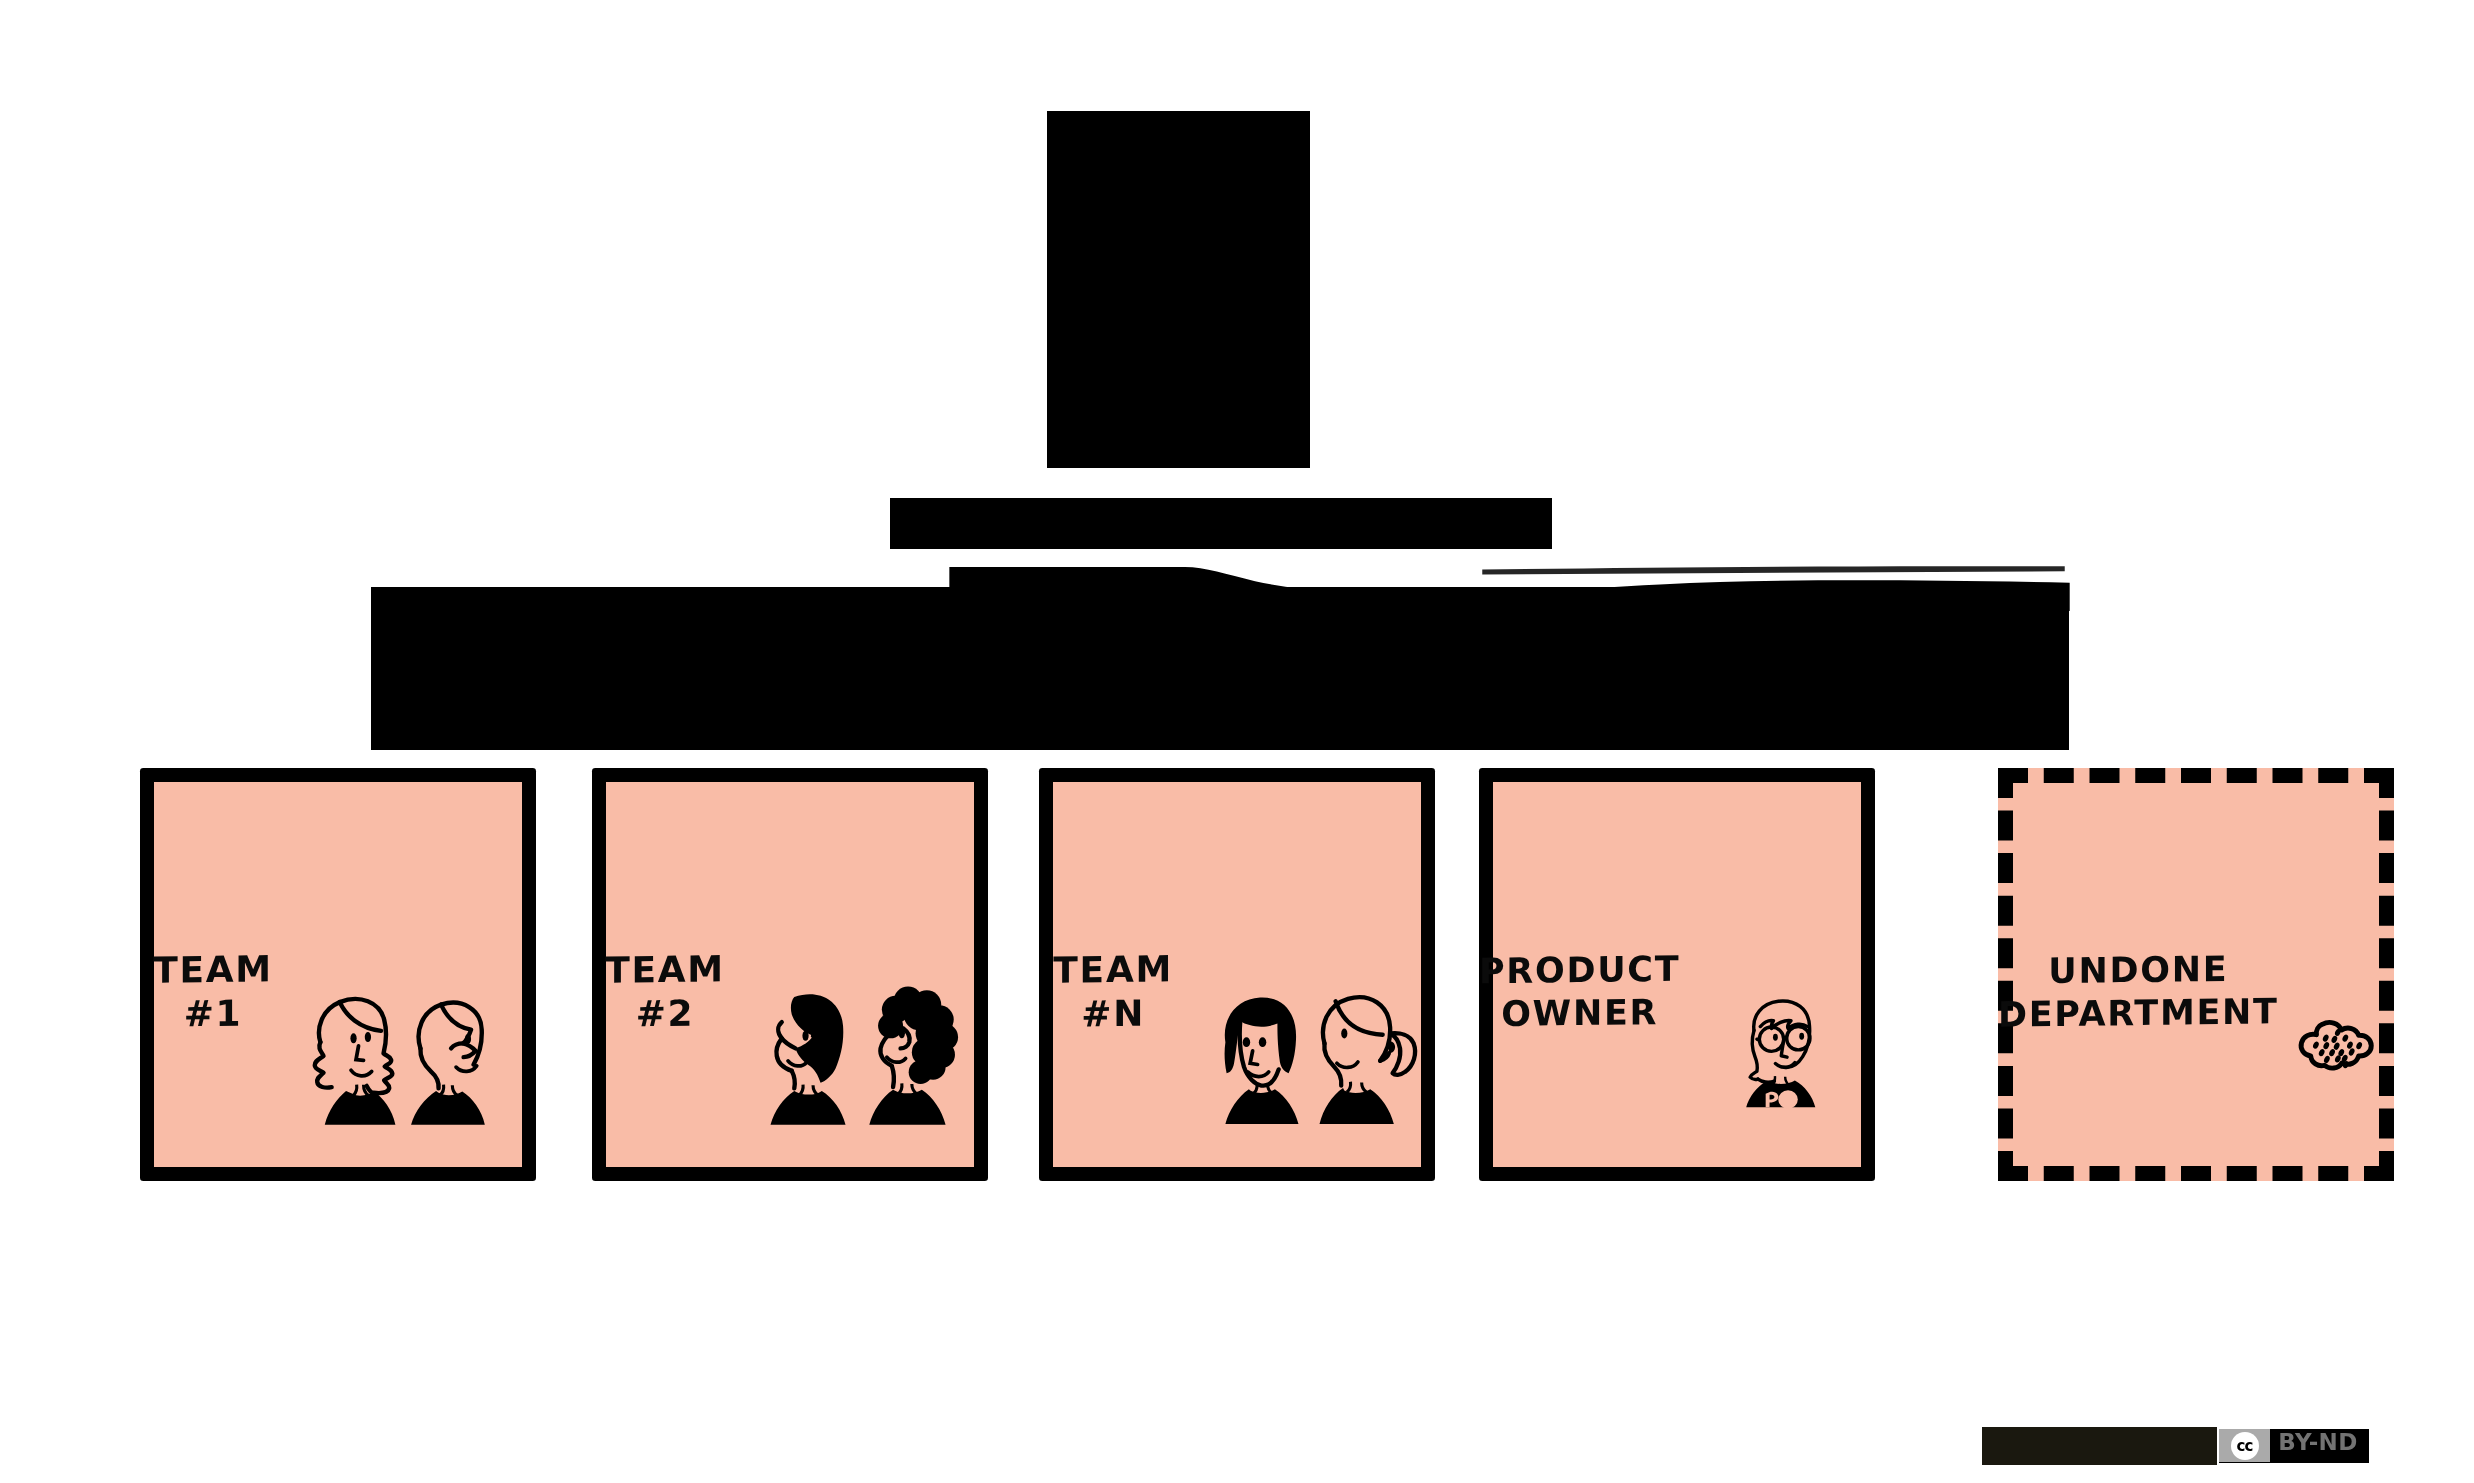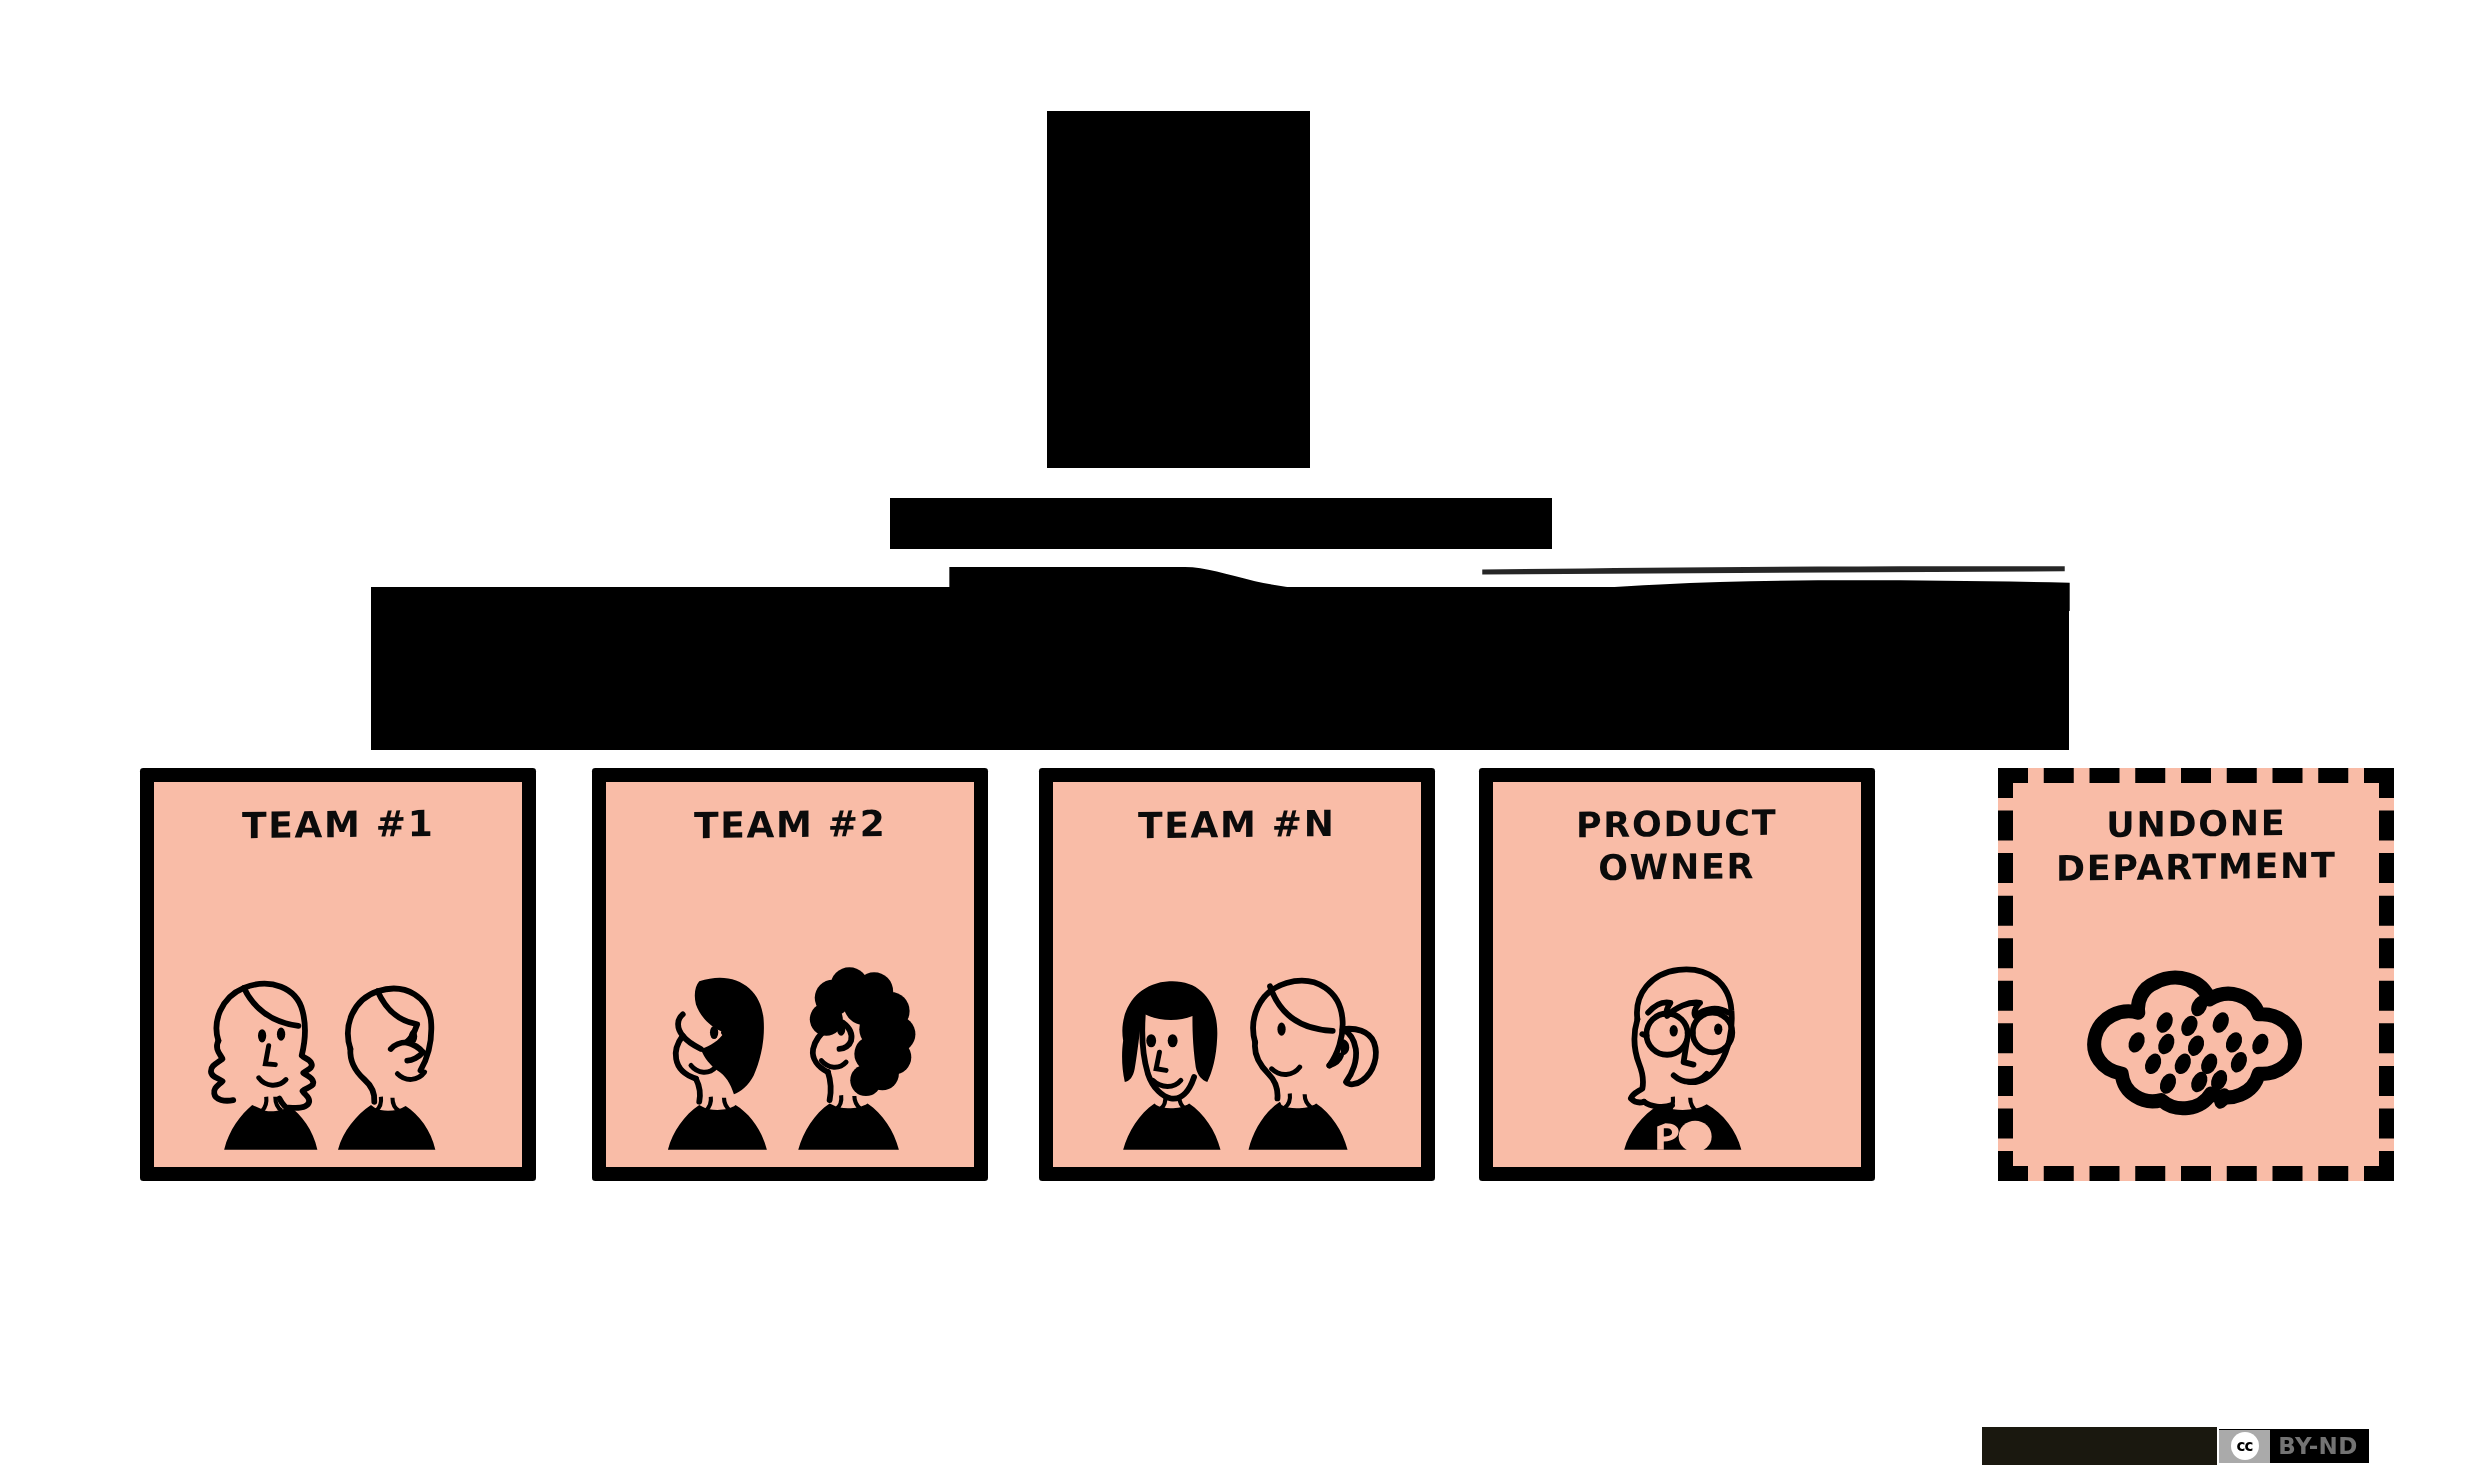--- a/index.html
+++ b/index.html
@@ -77,21 +77,21 @@
     inset: 0;
     background: #F9BCA7;
     border: 15.7px dashed #000000;
     box-sizing: border-box;
   }
 
   .card-body {
     position: absolute;
     inset: 0;
     display: flex;
-    flex-direction: column;
+    flex-direction: row;
     align-items: center;
     padding-top: 35px;
     box-sizing: border-box;
   }
   .card-title {
     font-family: "DejaVu Sans", sans-serif;
     font-weight: 700;
     font-size: 36px;
     letter-spacing: 1.7px;
     color: #0b0b0b;
@@ -126,21 +126,20 @@
     height: 38px;
     background: #1a180f;
     border-radius: 0 19px 19px 0;
   }
   #license-badge {
     position: absolute;
     left: 235px;
     top: 0;
     height: 38px;
     display: flex;
-    align-items: center;
     background: #000000;
     border: 2.5px solid #ffffff;
     box-sizing: border-box;
     padding-right: 11.6px;
   }
   #license-cc {
     width: 51px;
     height: 33px;
     background: #aaaaaa;
     display: flex;

